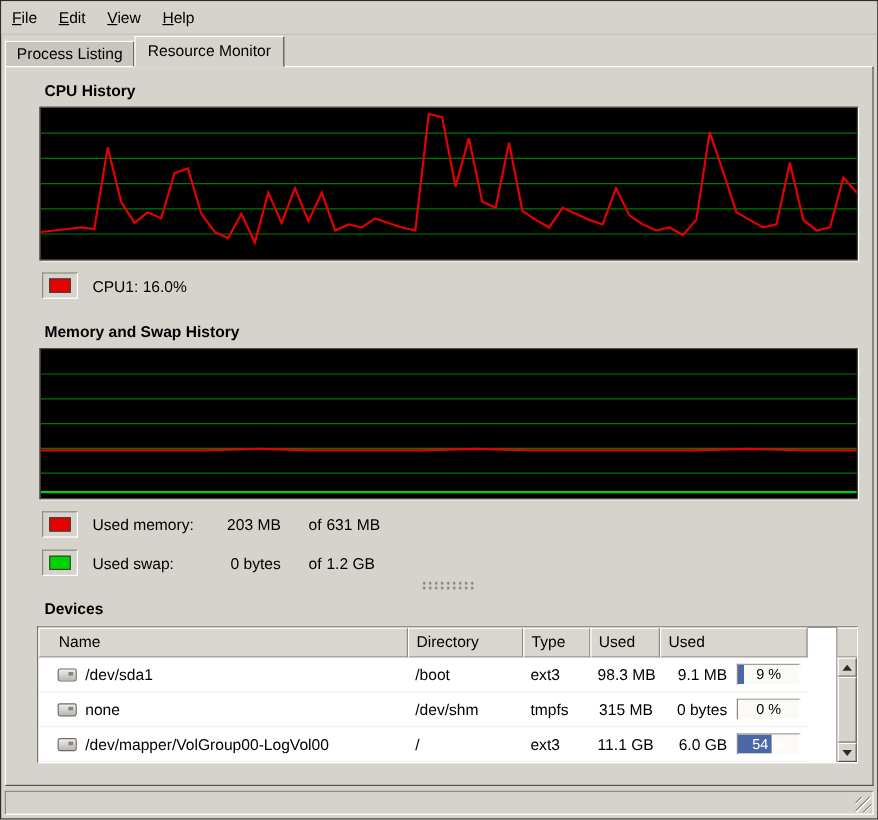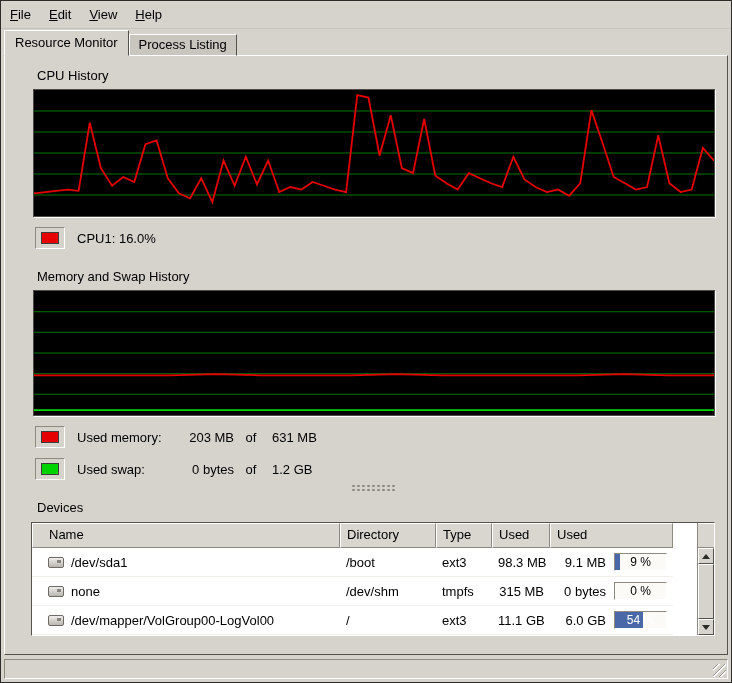--- a/index.html
+++ b/index.html
@@ -51,21 +51,21 @@
   .notebook{
     flex:1; margin:0 3px;
     border:1px solid;
     border-color:#ffffff #55524c #55524c #ffffff;
     background:#d6d3cd;
     padding:4px 12px 4px 26px;
     overflow:hidden;
   }
 
   .section-title{
-    font-weight:normal;
+    font-weight:bold;
     margin:8px 0 0 6px;
   }
   .section-title.first{ margin-top:8px; }
 
   .graph-frame{
     margin:6px 0 0 2px;
     height:128px;
     background:#000;
     border:1px solid #4e4b45;
     box-shadow:1px 1px 0 #ffffff;
@@ -91,21 +91,21 @@
     display:block;
   }
   .legend-label{ margin-left:12px; }
   .legend-grid{
     display:grid;
     grid-template-columns:95px 62px 34px 60px;
     margin-left:12px;
     align-items:center;
   }
   .legend-grid .lg-used{ text-align:right; }
-  .legend-grid .lg-of{ text-align:center; }
+  .legend-grid .lg-of{ text-align:right; }
   .legend-grid .lg-total{ text-align:left; padding-left:4px; }
 
   
   .pane-handle{
     width:44px; height:8px;
     margin:4px auto 0;
     background-image:radial-gradient(circle, #8b8780 1px, transparent 1.4px);
     background-size:5px 4px;
   }
 
@@ -233,22 +233,22 @@
 <div class="window">
 
   <div class="menubar">
     <span class="menu-item">File</span>
     <span class="menu-item">Edit</span>
     <span class="menu-item">View</span>
     <span class="menu-item">Help</span>
   </div>
 
   <div class="tabbar">
+    <div class="tab inactive">Process Listing</div>
     <div class="tab">Resource Monitor</div>
-    <div class="tab inactive">Process Listing</div>
   </div>
 
   <div class="notebook">
 
     <div class="section-title first">CPU History</div>
     <div class="graph-frame">
       <svg viewBox="0 0 100 100" preserveAspectRatio="none">
           <line x1="0" y1="16.67" x2="100" y2="16.67" stroke="#007800" vector-effect="non-scaling-stroke"></line>
           <line x1="0" y1="33.33" x2="100" y2="33.33" stroke="#007800" vector-effect="non-scaling-stroke"></line>
           <line x1="0" y1="50.00" x2="100" y2="50.00" stroke="#007800" vector-effect="non-scaling-stroke"></line>

